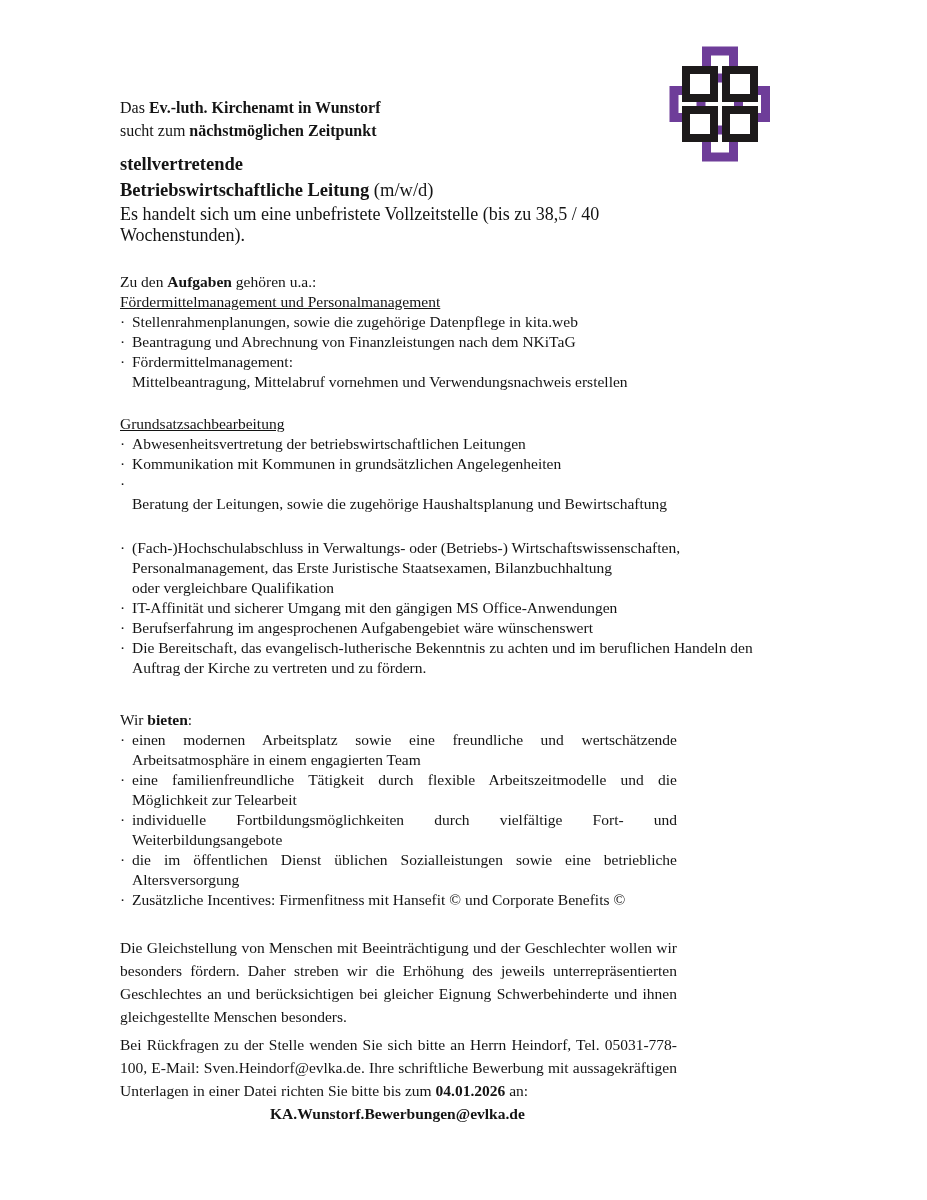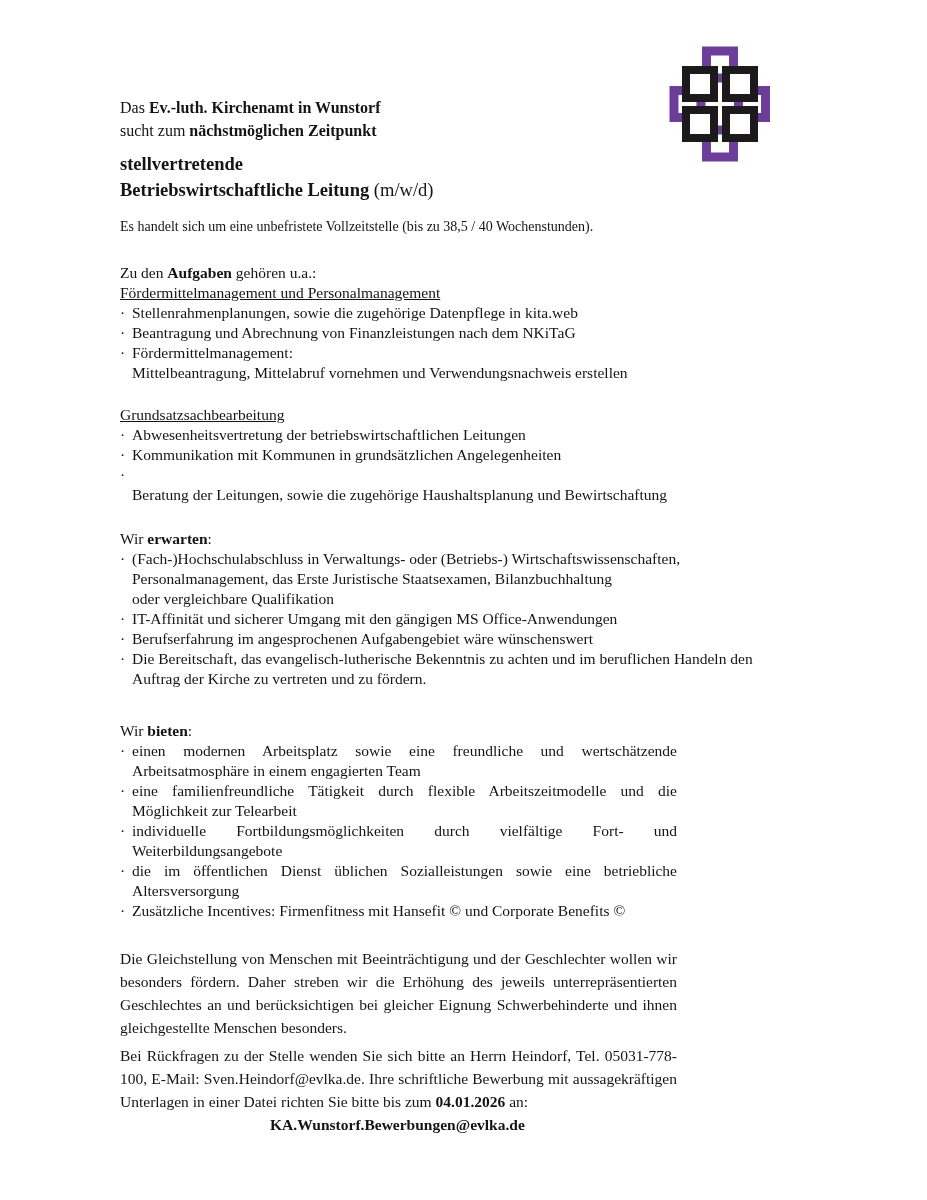--- a/index.html
+++ b/index.html
@@ -18,21 +18,21 @@
   }
   .b { font-weight: bold; }
   .r { font-weight: normal; }
   .u { }
 
   .logo { position: absolute; top: 46px; left: 668px; width: 104px; height: 116px; }
 
   .intro { font-size: 16px; line-height: 23px; }
   .jobtitle { margin-top: 9px; font-size: 18.5px; line-height: 26px; font-weight: bold; }
   .area { margin-top: 21px; font-size: 21px; line-height: 26px; font-weight: bold; }
-  .area-note { margin-top: 13px; font-size: 14px; line-height: 21px; }
+  .area-note { margin-top: 1px; font-size: 18px; line-height: 21px; }
 
   .sec-tasks { margin-top: 26px; }
   .group-heading { text-decoration: underline; }
   .g2 { margin-top: 22px; }
   .sec-expect { margin-top: 24px; }
   .sec-offer { margin-top: 32px; }
   .sec-offer .btxt { text-align: justify; }
 
   .bullet { display: flex; align-items: flex-start; }
   .dot { flex: 0 0 12px; }
@@ -111,21 +111,20 @@
           <div class="btxt"><span class="ln">Kommunikation mit Kommunen in grundsätzlichen Angelegenheiten</span></div>
         </div>
         <div class="bullet">
           <span class="dot">·</span>
           <div class="btxt"><br><span class="ln">Beratung der Leitungen, sowie die zugehörige Haushaltsplanung und Bewirtschaftung</span></div>
         </div>
       </div>
   </div>
 
   <div class="sec-expect">
-    <div><span>Wir </span><span class="b">erwarten</span><span>:</span></div>
     <div>
         <div class="bullet">
           <span class="dot">·</span>
           <div class="btxt"><span class="ln">(Fach-)Hochschulabschluss in Verwaltungs- oder (Betriebs-) Wirtschaftswissenschaften,</span><br><span class="ln">Personalmanagement, das Erste Juristische Staatsexamen, Bilanzbuchhaltung</span><br><span class="ln">oder vergleichbare Qualifikation</span></div>
         </div>
         <div class="bullet">
           <span class="dot">·</span>
           <div class="btxt"><span class="ln">IT-Affinität und sicherer Umgang mit den gängigen MS Office-Anwendungen</span></div>
         </div>
         <div class="bullet">

